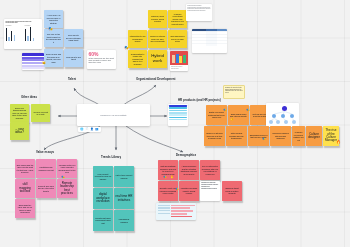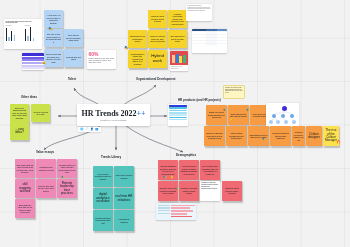--- a/index.html
+++ b/index.html
@@ -265,23 +265,20 @@
 
   <div class="n seclabel" style="left:68px;top:77px;">Talent</div>
   <div class="n seclabel" style="left:136px;top:77px;">Organizational Development</div>
   <div class="n seclabel" style="left:178px;top:98px;">HR products (and HR projects)</div>
   <div class="n seclabel" style="left:21px;top:95px;">Other ideas</div>
   <div class="n seclabel" style="left:36px;top:150px;">Value essays</div>
   <div class="n seclabel" style="left:101px;top:155px;">Trends Library</div>
   <div class="n seclabel" style="left:176px;top:153px;">Demographics</div>
 
   <div id="center" class="n" style="left:77px;top:104px;width:73px;height:22px;">
-    <div class="title">
-      <span>HR Trends 2022</span><span class="plus">++</span>
-    </div>
     <div class="sub">Compiled by HR Trend Institute</div>
   </div>
 
   <div id="toolbar" class="n" style="left:78px;top:127px;">
     <span class="ti">🌐</span>
     <span class="ti">📄</span>
     <span class="ti">👤</span>
     <span class="ti">👥</span>
   </div>
 

